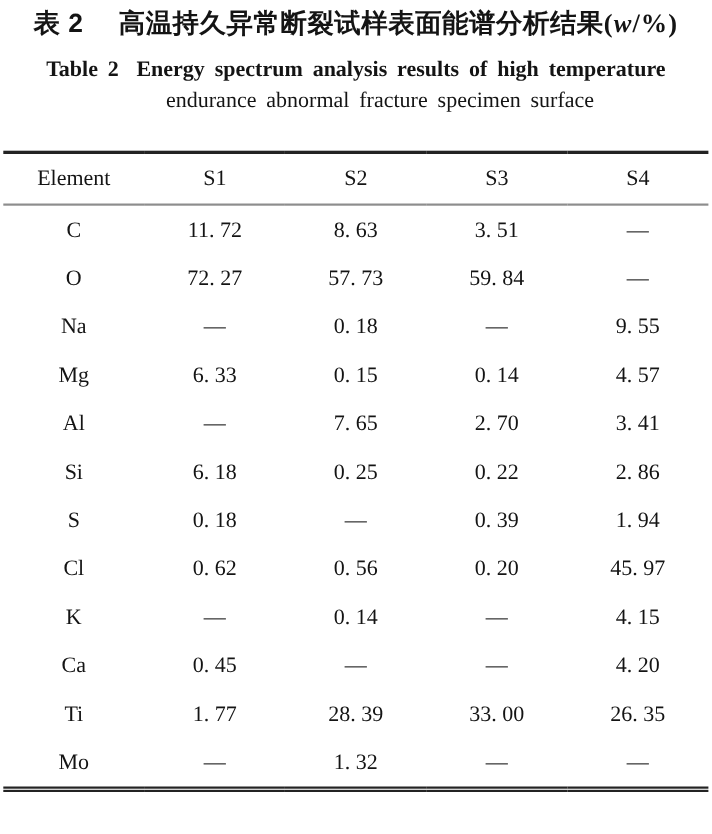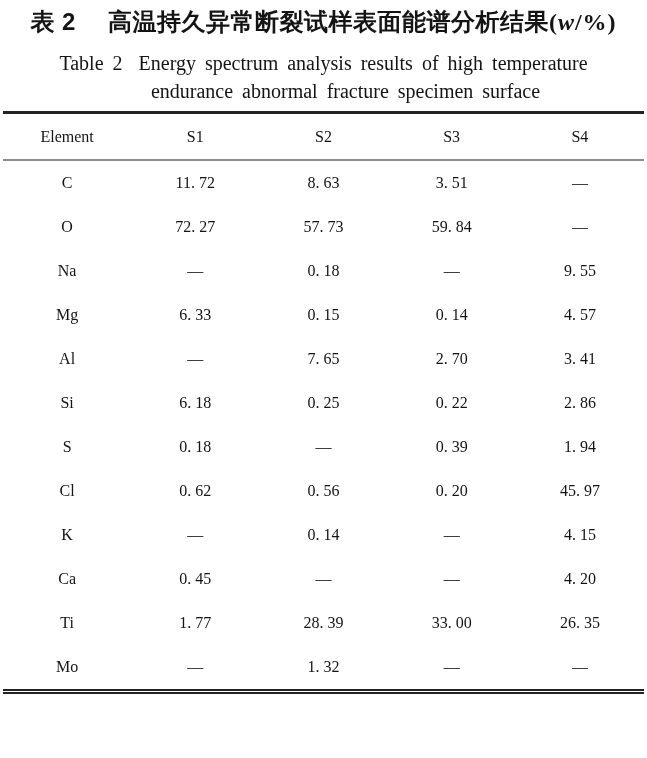--- a/index.html
+++ b/index.html
@@ -40,40 +40,41 @@
   .zh-title .unit .w-italic { font-style: italic; }
 
   .en-title-1 {
     margin-top: 10px;
     text-align: center;
     font-family: "Liberation Serif", serif;
     font-size: 20px;
     line-height: 28px;
     word-spacing: 4px;
     white-space: nowrap;
+    font-weight: bold;
   }
   .en-title-1 .en-label { margin-right: 16px; }
   .en-title-2 {
     text-align: center;
     font-family: "Liberation Serif", serif;
     font-size: 20px;
     line-height: 28px;
     word-spacing: 4px;
     white-space: nowrap;
     padding-left: 44px;
   }
 
   
   table.data-table {
     width: 641px;
-    margin: 6px auto 0 auto;
+    margin: 32px auto 0 auto;
     border-collapse: collapse;
     table-layout: fixed;
     font-family: "Liberation Serif", serif;
-    font-size: 16px;
+    font-size: 20px;
     border-top: 3px solid #232323;
     border-bottom: 5px double #232323;
   }
   table.data-table col { width: 20%; }
   table.data-table th {
     font-weight: 400;
     height: 45px;
     text-align: center;
     vertical-align: middle;
     border-bottom: 2px solid #8d8d8d;

